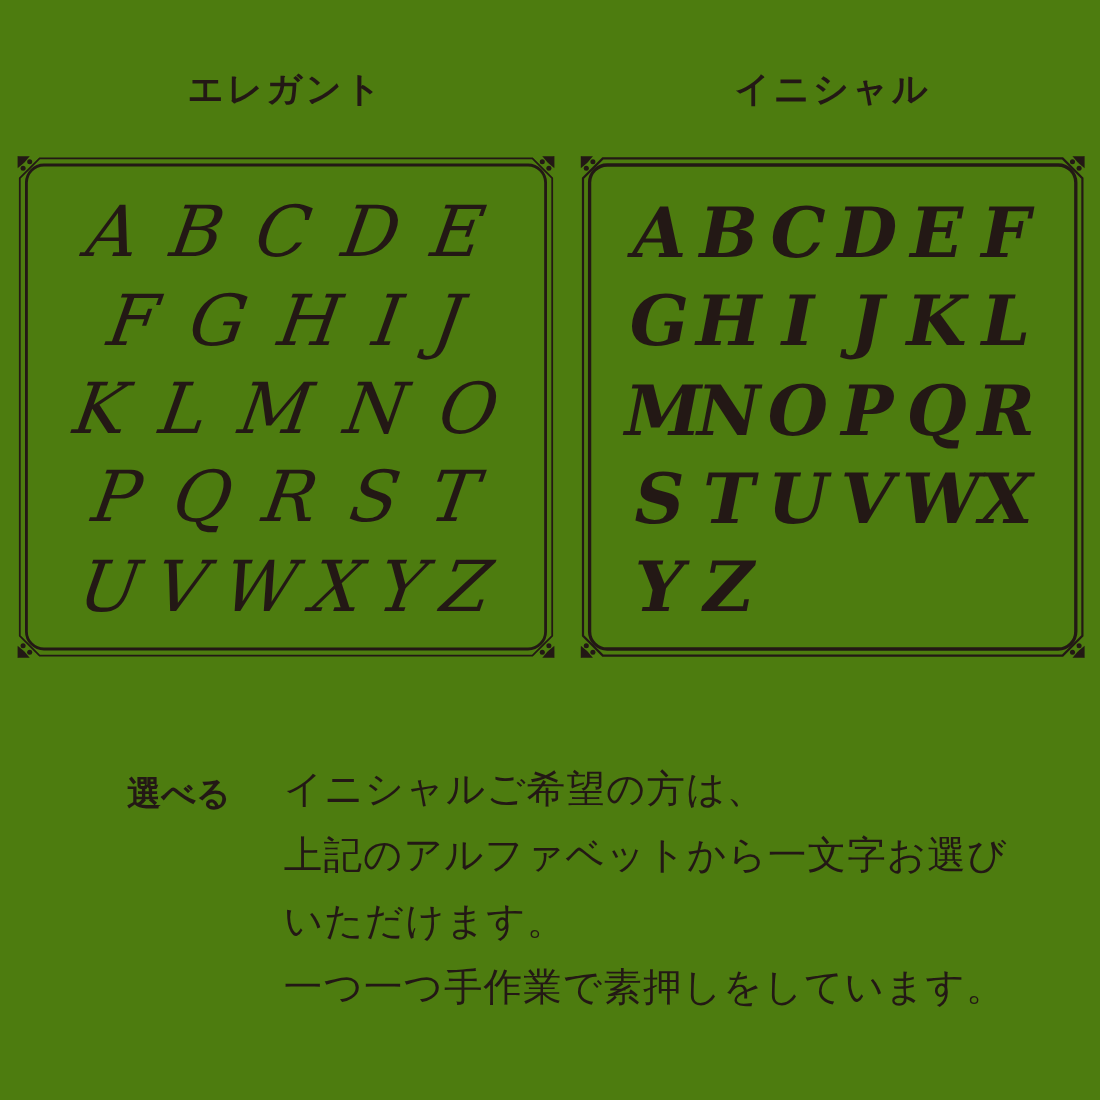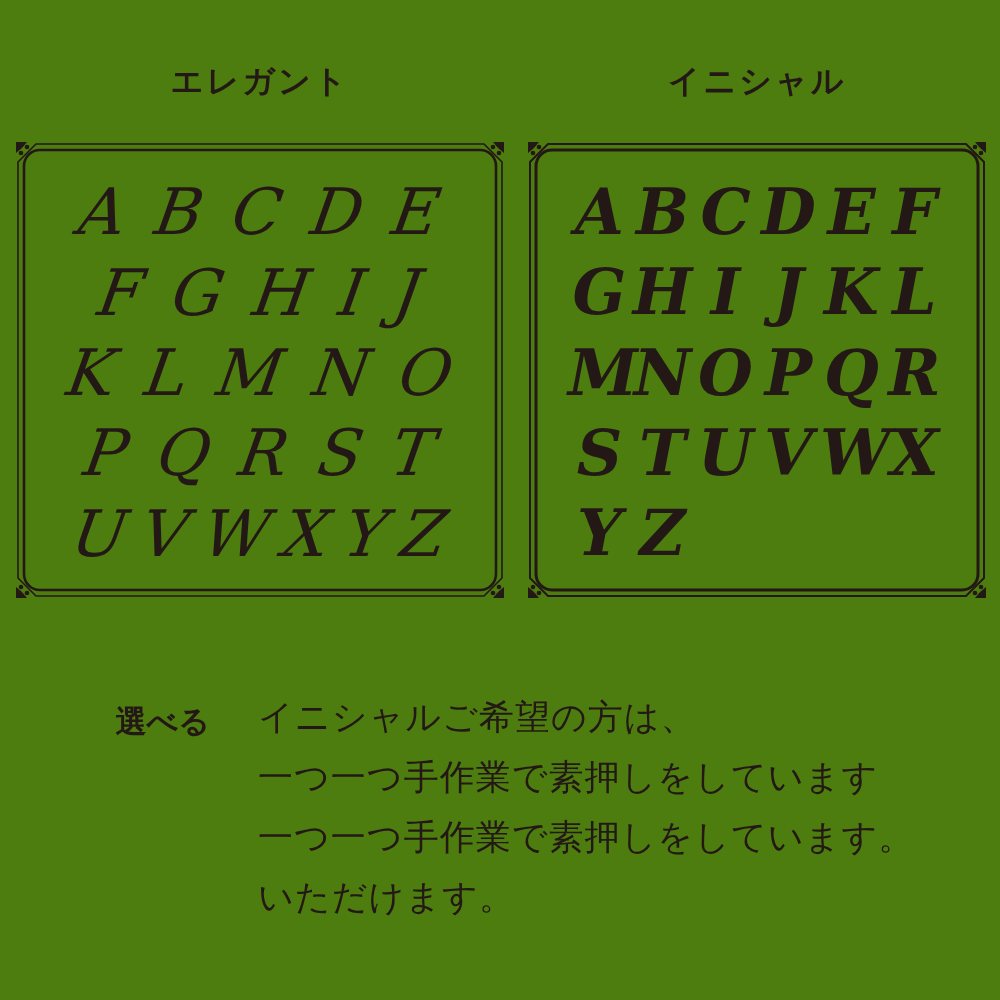--- a/index.html
+++ b/index.html
@@ -167,18 +167,18 @@
         </div>
       </div>
   </div>
 
   <div class="footer-label">
     <div>選べる</div>
   </div>
 
   <div class="footer-body">
     <div>イニシャルご希望の方は、</div>
-    <div>一つ一つ手作業で素押しをしています</div>
+    <div>上記のアルファベットから一文字お選び</div>
+    <div>いただけます。</div>
     <div>一つ一つ手作業で素押しをしています。</div>
-    <div>いただけます。</div>
   </div>
 
 </div>
 
 </body></html>

